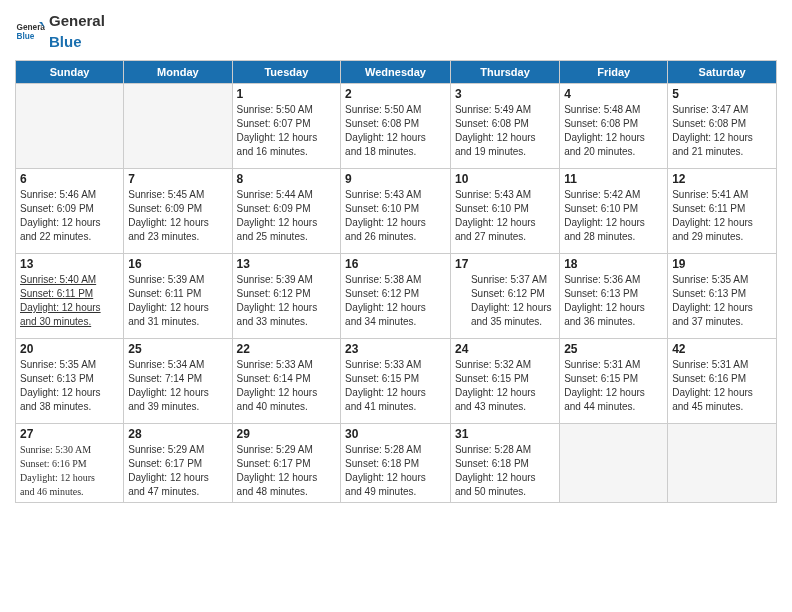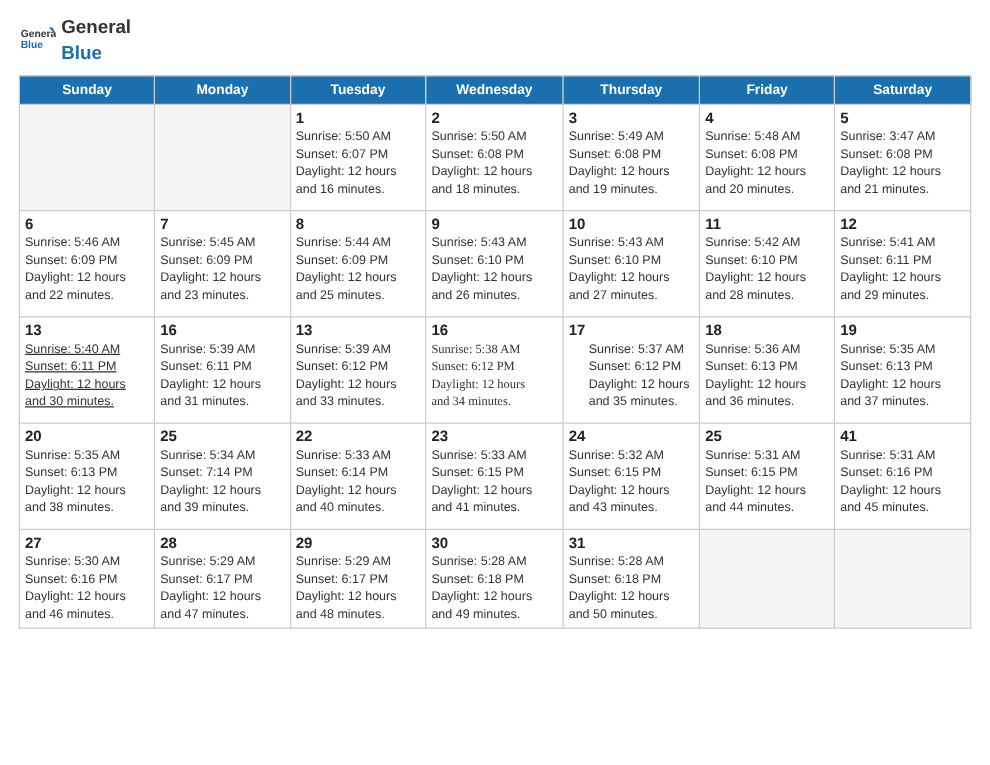--- a/index.html
+++ b/index.html
@@ -235,21 +235,21 @@
           </td>
           <td>
             <div class="day-number">13</div>
             <div class="day-info" style="white-space: pre-line;">Sunrise: 5:39 AM
 Sunset: 6:12 PM
 Daylight: 12 hours
 and 33 minutes.</div>
           </td>
           <td>
             <div class="day-number">16</div>
-            <div class="day-info" style="white-space: pre-line; font-family: Liberation Serif, serif;">Sunrise: 5:38 AM
+            <div class="day-info" style="white-space: pre-line;">Sunrise: 5:38 AM
 Sunset: 6:12 PM
 Daylight: 12 hours
 and 34 minutes.</div>
           </td>
           <td>
             <div class="day-number">17</div>
             <div class="day-info" style="white-space: pre-line; margin-left: 16px;">Sunrise: 5:37 AM
 Sunset: 6:12 PM
 Daylight: 12 hours
 and 35 minutes.</div>
@@ -306,31 +306,31 @@
 and 43 minutes.</div>
           </td>
           <td>
             <div class="day-number">25</div>
             <div class="day-info" style="white-space: pre-line;">Sunrise: 5:31 AM
 Sunset: 6:15 PM
 Daylight: 12 hours
 and 44 minutes.</div>
           </td>
           <td>
-            <div class="day-number">41</div>
+            <div class="day-number">42</div>
             <div class="day-info" style="white-space: pre-line;">Sunrise: 5:31 AM
 Sunset: 6:16 PM
 Daylight: 12 hours
 and 45 minutes.</div>
           </td>
         </tr>
         <tr class="last-row">
           <td>
             <div class="day-number">27</div>
-            <div class="day-info" style="white-space: pre-line;">Sunrise: 5:30 AM
+            <div class="day-info" style="white-space: pre-line; font-family: Liberation Serif, serif;">Sunrise: 5:30 AM
 Sunset: 6:16 PM
 Daylight: 12 hours
 and 46 minutes.</div>
           </td>
           <td>
             <div class="day-number">28</div>
             <div class="day-info" style="white-space: pre-line;">Sunrise: 5:29 AM
 Sunset: 6:17 PM
 Daylight: 12 hours
 and 47 minutes.</div>

